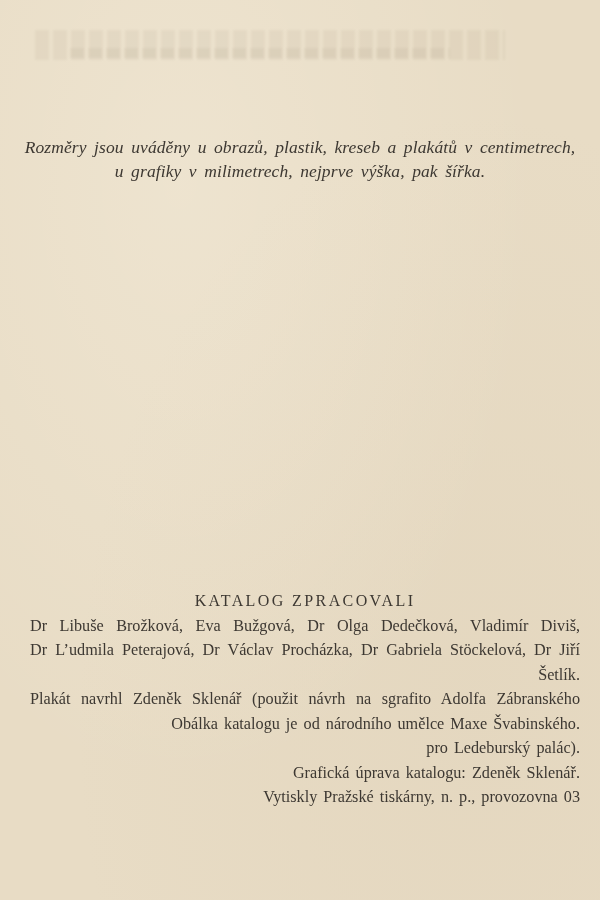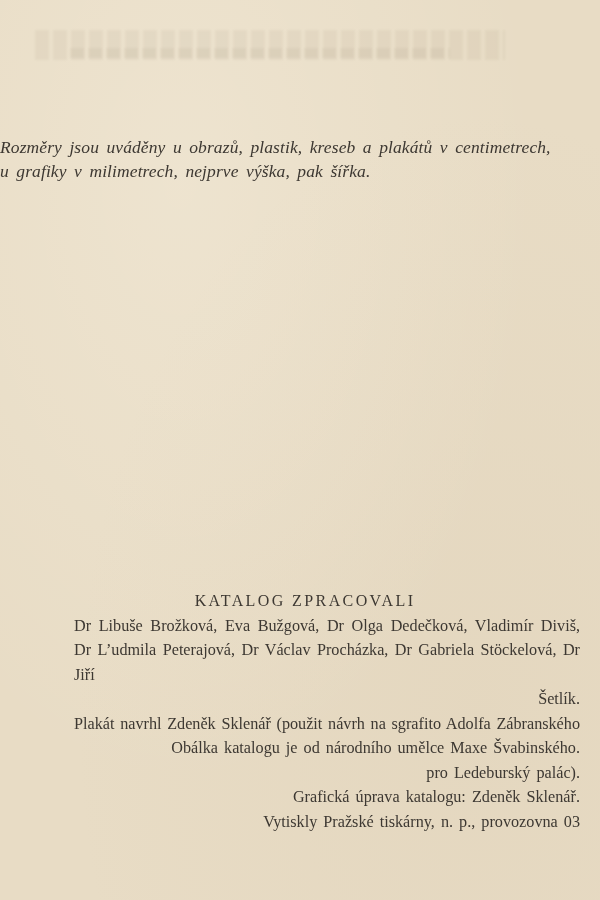--- a/index.html
+++ b/index.html
@@ -37,21 +37,21 @@
       left: 70px;
       top: 48px;
       width: 380px;
       height: 10px;
     }
     .note {
       position: absolute;
       top: 135px;
       left: 0;
       width: 600px;
-      text-align: left;
+      text-align: center;
       font-style: italic;
       font-size: 17.5px;
       line-height: 24px;
       letter-spacing: 0.1px;
       word-spacing: 3px;
     }
     .note .line { display: block; }
     .credits {
       position: absolute;
       top: 589px;
@@ -65,21 +65,20 @@
       display: block;
       letter-spacing: 2.4px;
       font-size: 16px;
       margin-bottom: 0px;
     }
     .credits .justified {
       display: block;
       text-align: justify;
       text-align-last: justify;
       word-spacing: 1px;
-      margin-left: 44px;
     }
     .credits .centered {
       display: block;
       text-align: right;
       word-spacing: 2px;
     }
   </style>
 </head>
 <body>
 

